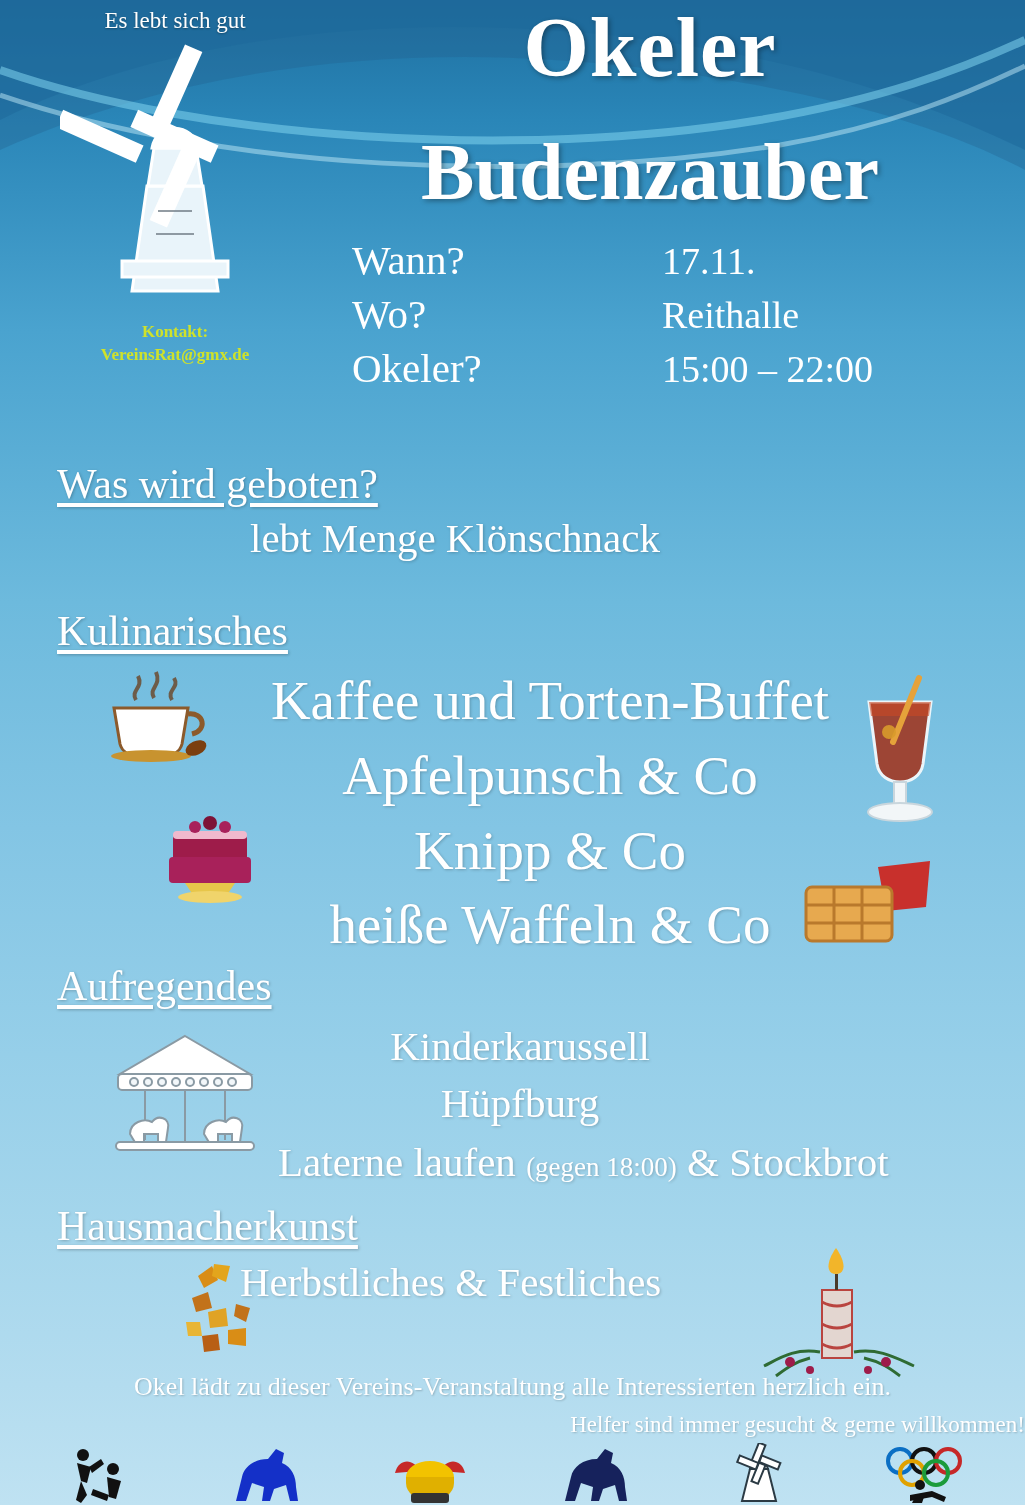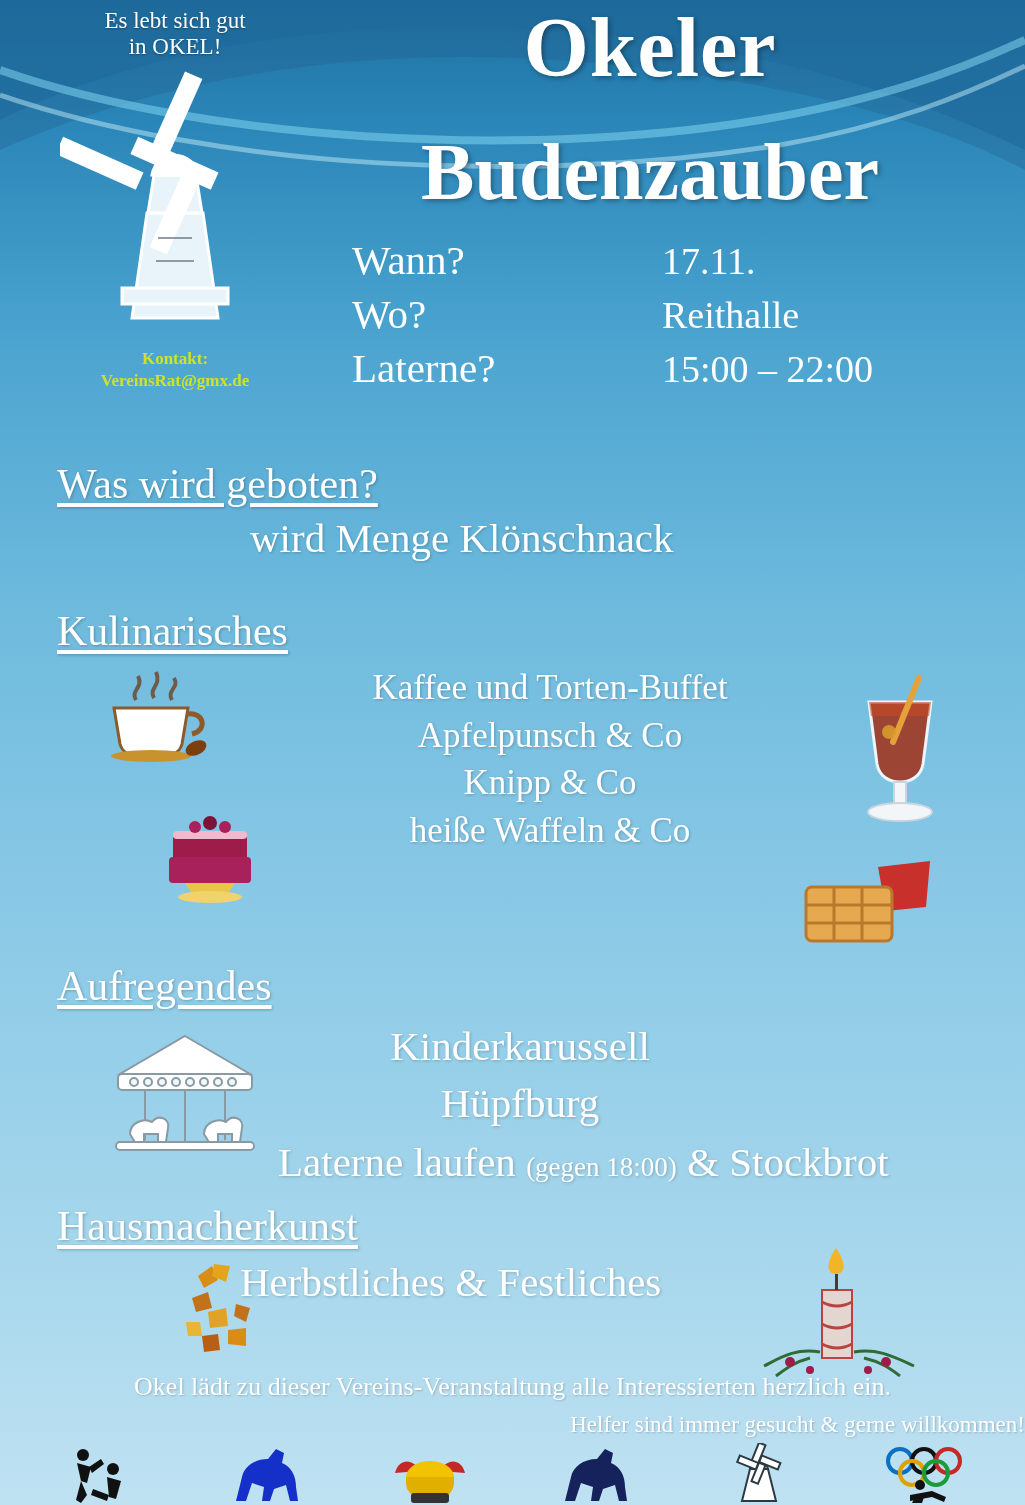--- a/index.html
+++ b/index.html
@@ -132,21 +132,21 @@
   .offer-line { top: 517px; left: 250px; font-size: 41px; }
 
   .kul-list {
     position: absolute;
     top: 664px;
     left: 270px;
     width: 560px;
     text-align: center;
   }
   .kul-list div {
-    font-size: 35px;
+    font-size: 55px;
     line-height: 1.36;
     text-shadow: 1px 1px 3px rgba(0,0,0,.22);
   }
   .auf-list {
     position: absolute;
     top: 1018px;
     left: 270px;
     width: 500px;
     text-align: center;
   }
@@ -234,21 +234,20 @@
 
   <svg class="swoosh" viewBox="0 0 1025 260" preserveAspectRatio="none">
     <path d="M0,120 C180,30 420,10 650,40 C830,64 940,110 1025,150 L1025,0 L0,0 Z" fill="#1b6ea3" opacity="0.55"></path>
     <path d="M0,150 C200,60 430,40 660,70 C840,94 950,130 1025,170 L1025,0 L0,0 Z" fill="#23628f" opacity="0.35"></path>
     <path d="M0,70 C200,140 520,160 760,120 C880,100 960,70 1025,40" stroke="#7fd4ef" stroke-width="8" fill="none" opacity="0.55"></path>
     <path d="M0,95 C220,170 540,185 780,145 C890,126 965,95 1025,66" stroke="#bfe9f8" stroke-width="5" fill="none" opacity="0.5"></path>
   </svg>
 
   <div class="logo-block">
     <div class="logo-tagline">Es lebt sich gut</div>
-    <div class="logo-tagline">in OKEL!</div>
     <div class="windmill">
       <svg width="230" height="280" viewBox="0 0 230 280">
         <g stroke="#ffffff" stroke-width="3" fill="#e9f4fa">
 
           <path d="M72,255 L158,255 L143,150 L87,150 Z"></path>
           <rect x="62" y="225" width="106" height="16"></rect>
           <path d="M88,150 L142,150 L136,112 L94,112 Z"></path>
 
           <path d="M92,112 C96,86 134,86 138,112 Z" fill="#ffffff"></path>
 
@@ -277,27 +276,27 @@
   <div class="facts">
     <div class="fact-row">
       <div class="fact-q">Wann?</div>
       <div class="fact-a">17.11.</div>
     </div>
     <div class="fact-row">
       <div class="fact-q">Wo?</div>
       <div class="fact-a">Reithalle</div>
     </div>
     <div class="fact-row">
-      <div class="fact-q">Laterne?</div>
+      <div class="fact-q">Okeler?</div>
       <div class="fact-a">15:00 – 22:00</div>
     </div>
   </div>
 
   <div class="section-head sec-a">Was wird geboten?</div>
-  <div class="line offer-line">wird Menge Klönschnack</div>
+  <div class="line offer-line">lebt Menge Klönschnack</div>
 
   <div class="section-head sec-b">Kulinarisches</div>
   <div class="kul-list">
     <div>Kaffee und Torten-Buffet</div>
     <div>Apfelpunsch &amp; Co</div>
     <div>Knipp &amp; Co</div>
     <div>heiße Waffeln &amp; Co</div>
   </div>
 
   <div class="ill ill-coffee">

